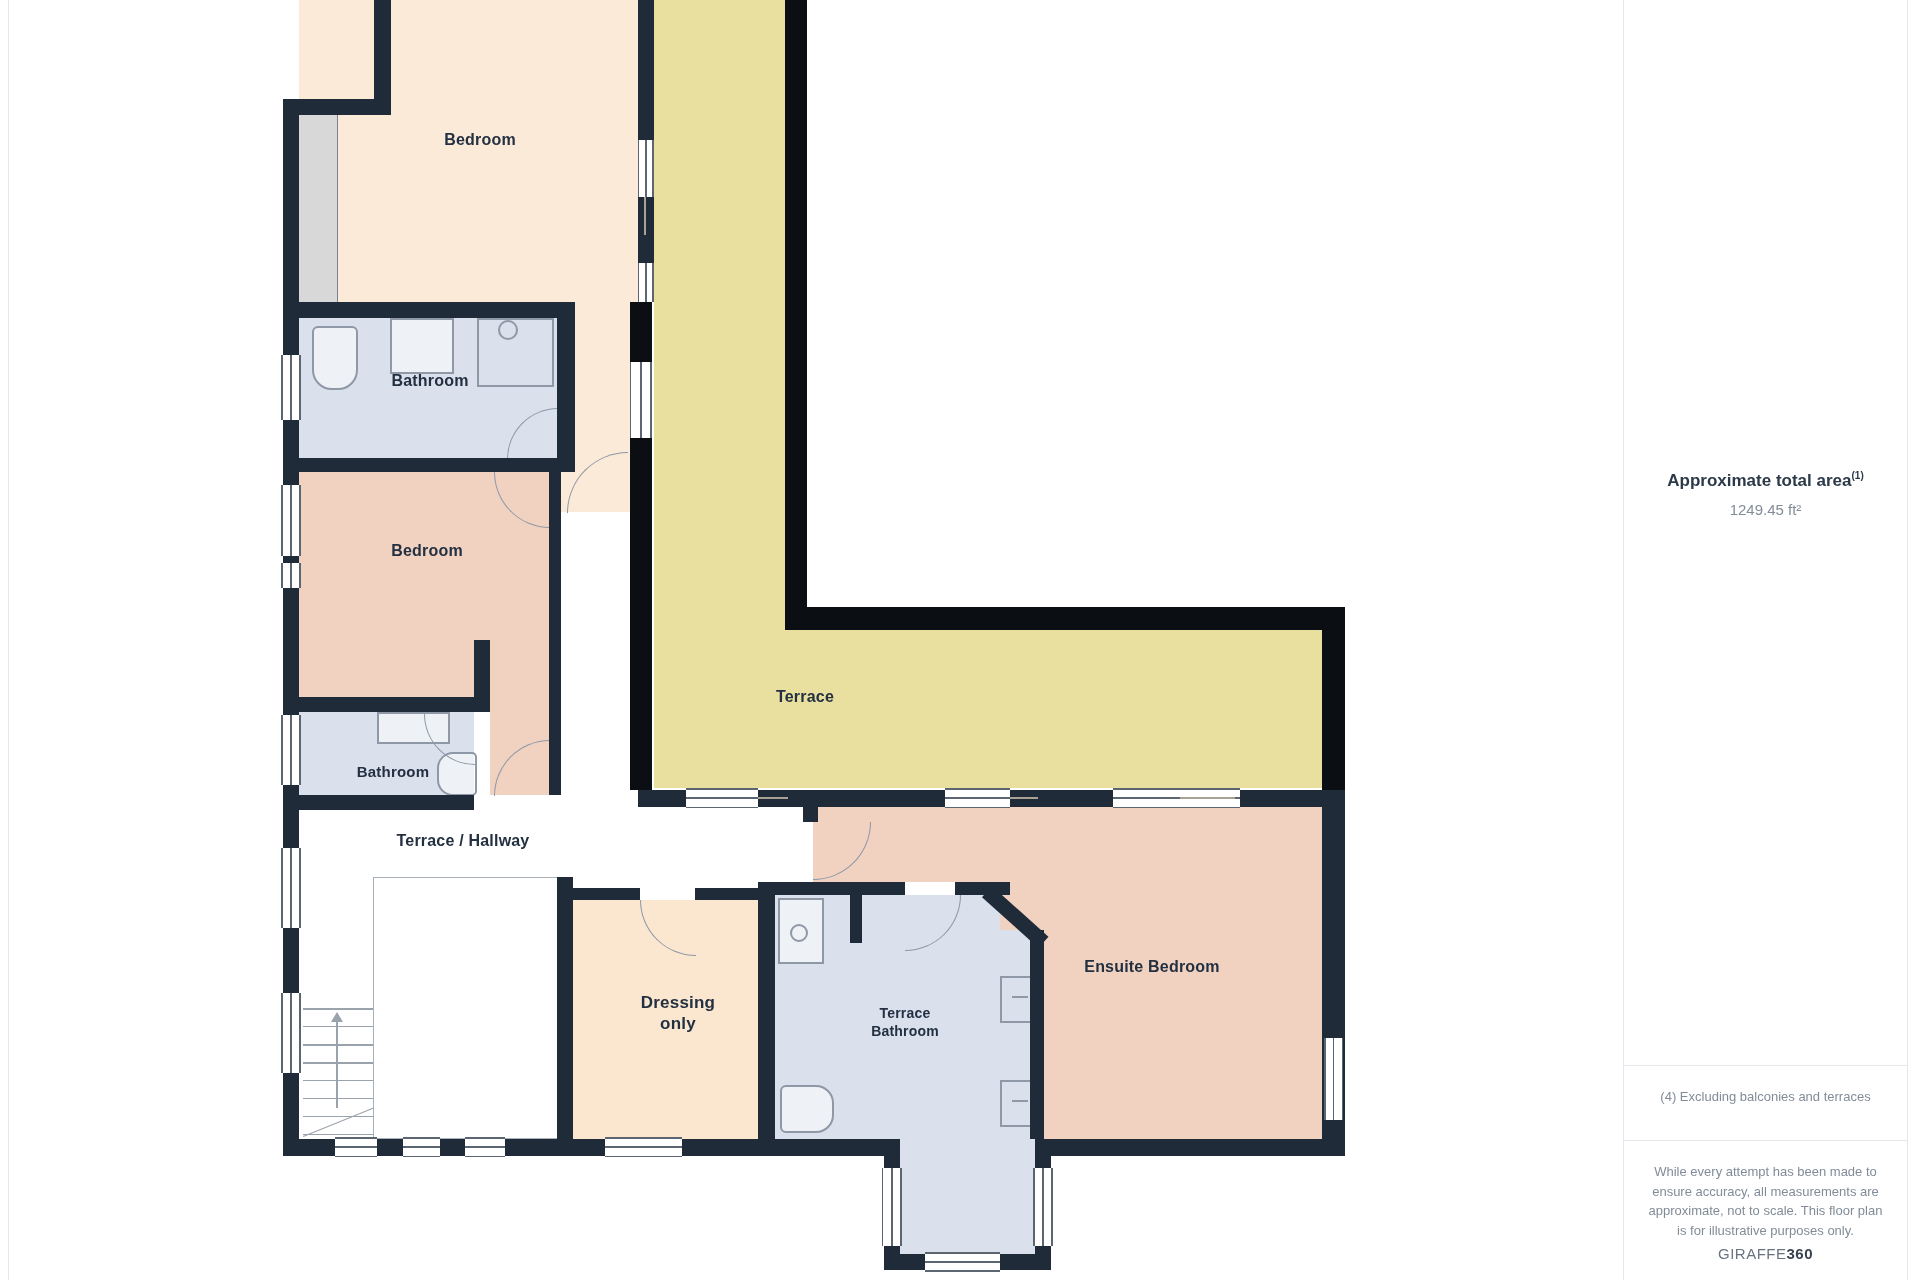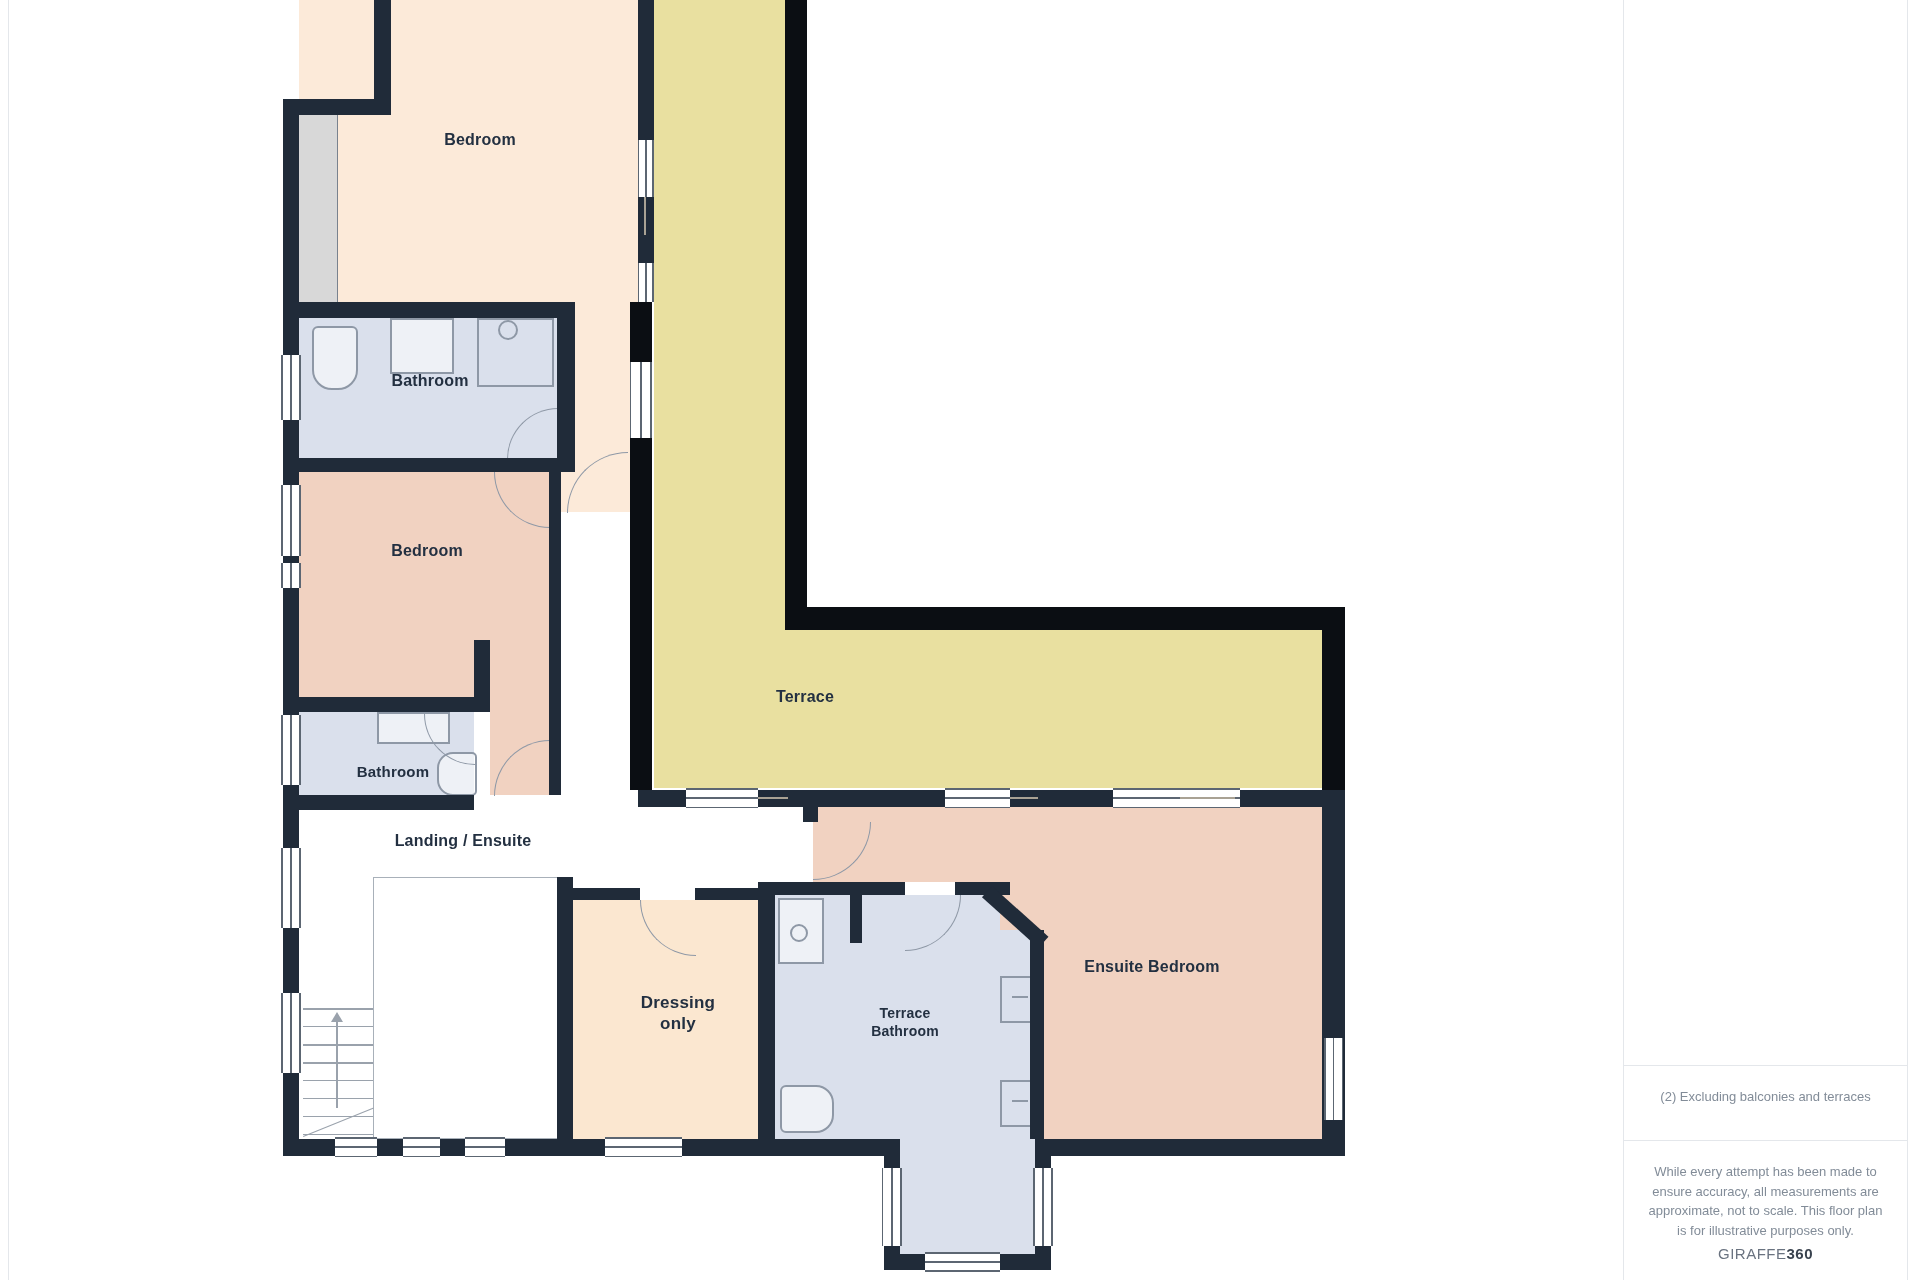--- a/index.html
+++ b/index.html
@@ -170,34 +170,40 @@
 
   <div class="sill" style="left:644px;top:197px;width:2px;height:38px;"></div>
   <div class="sill" style="left:758px;top:797px;width:30px;height:2px;"></div>
   <div class="sill" style="left:1010px;top:797px;width:28px;height:2px;"></div>
   <div class="sill" style="left:1180px;top:797px;width:55px;height:2px;"></div>
 
   <div class="lab" style="left:480px;top:140px;">Bedroom</div>
   <div class="lab" style="left:430px;top:381px;">Bathroom</div>
   <div class="lab" style="left:427px;top:551px;">Bedroom</div>
   <div class="lab" style="left:393px;top:771px;font-size:15px;">Bathroom</div>
-  <div class="lab" style="left:463px;top:841px;">Landing / Ensuite</div>
+  <div class="lab" style="left:463px;top:841px;">Terrace / Hallway</div>
   <div class="lab big" style="left:805px;top:697px;">Terrace</div>
   <div class="lab two" style="left:678px;top:1013px;font-size:17px;">
     <span>Dressing</span><br>
     <span>only</span>
   </div>
   <div class="lab two" style="left:905px;top:1022px;font-size:14px;">
     <span>Terrace</span><br>
     <span>Bathroom</span>
   </div>
   <div class="lab" style="left:1152px;top:967px;">Ensuite Bedroom</div>
 </div>
 
 <div class="sidebar" style="left:1623px;top:0;width:283px;height:1280px;">
+  <div class="abs" style="left:0;right:0;top:470px;">
+    <div class="sb-title">
+      <span>Approximate total area</span><sup>(1)</sup>
+    </div>
+    <div class="sb-area">1249.45 ft²</div>
+  </div>
   <div class="sb-divider" style="top:1065px;"></div>
-  <div class="sb-note" style="top:1087px;">(2) Excluding balconies and terraces</div>
+  <div class="sb-note" style="top:1087px;">(4) Excluding balconies and terraces</div>
   <div class="sb-divider" style="top:1140px;"></div>
   <div class="sb-par" style="top:1162px;">While every attempt has been made to ensure accuracy, all measurements are approximate, not to scale. This floor plan is for illustrative purposes only.</div>
   <div class="sb-brand" style="top:1245px;">
     <span>GIRAFFE</span><b>360</b>
   </div>
 </div>
 
 </body></html>

